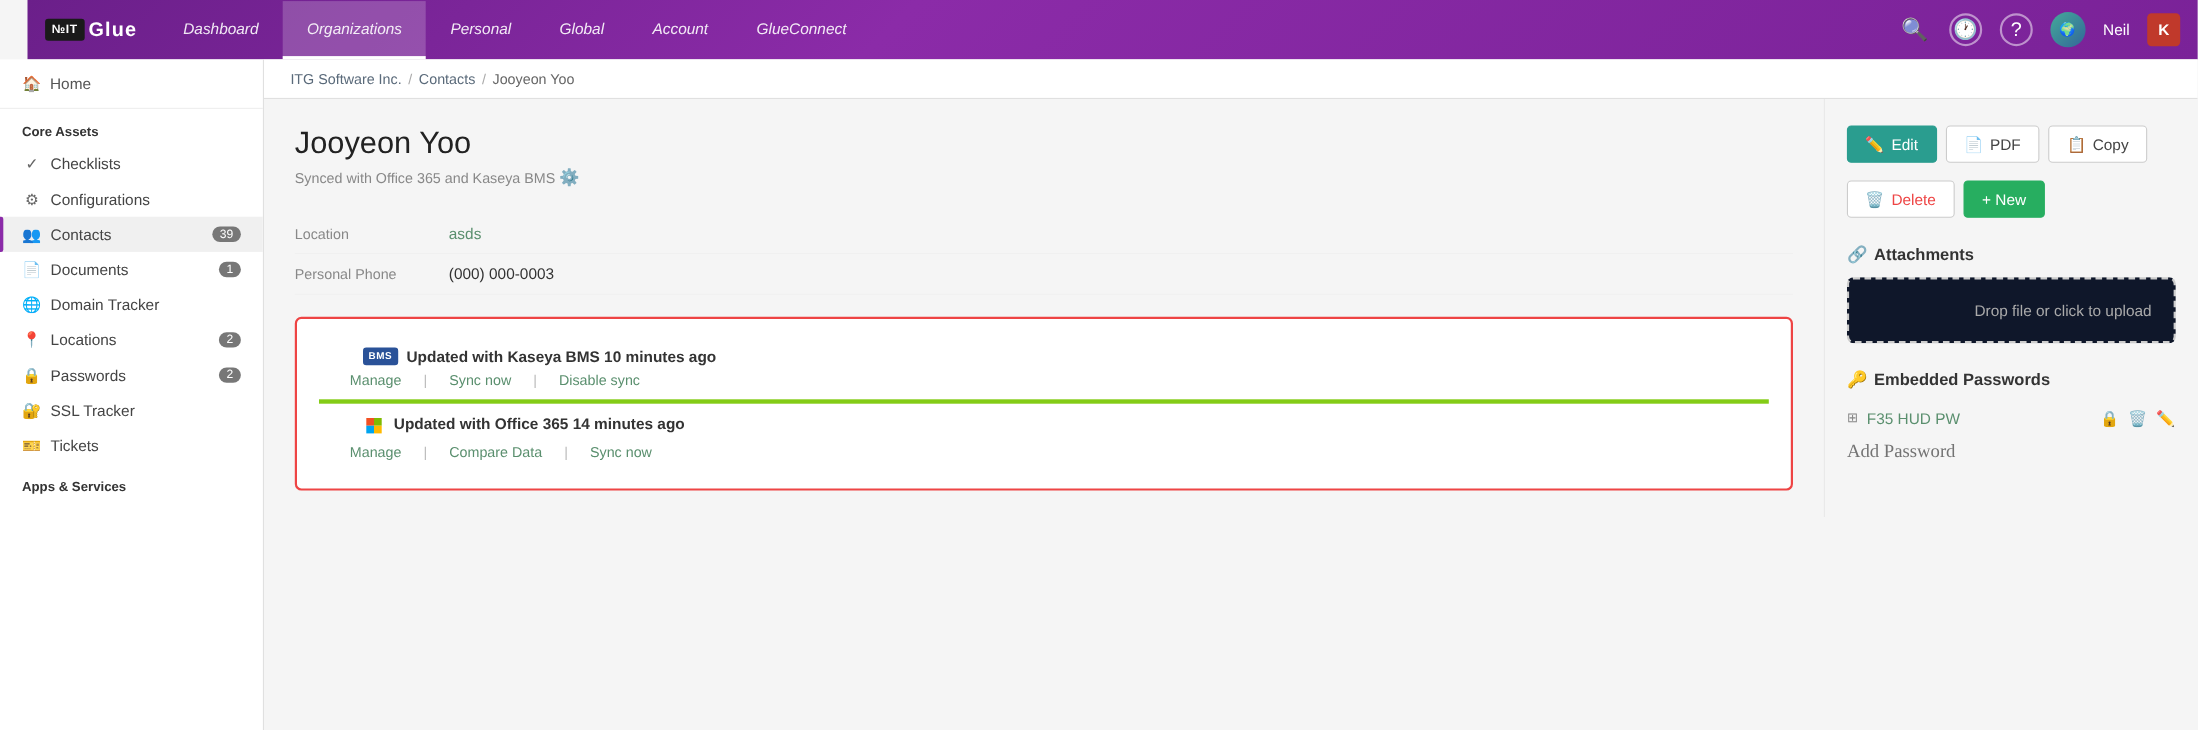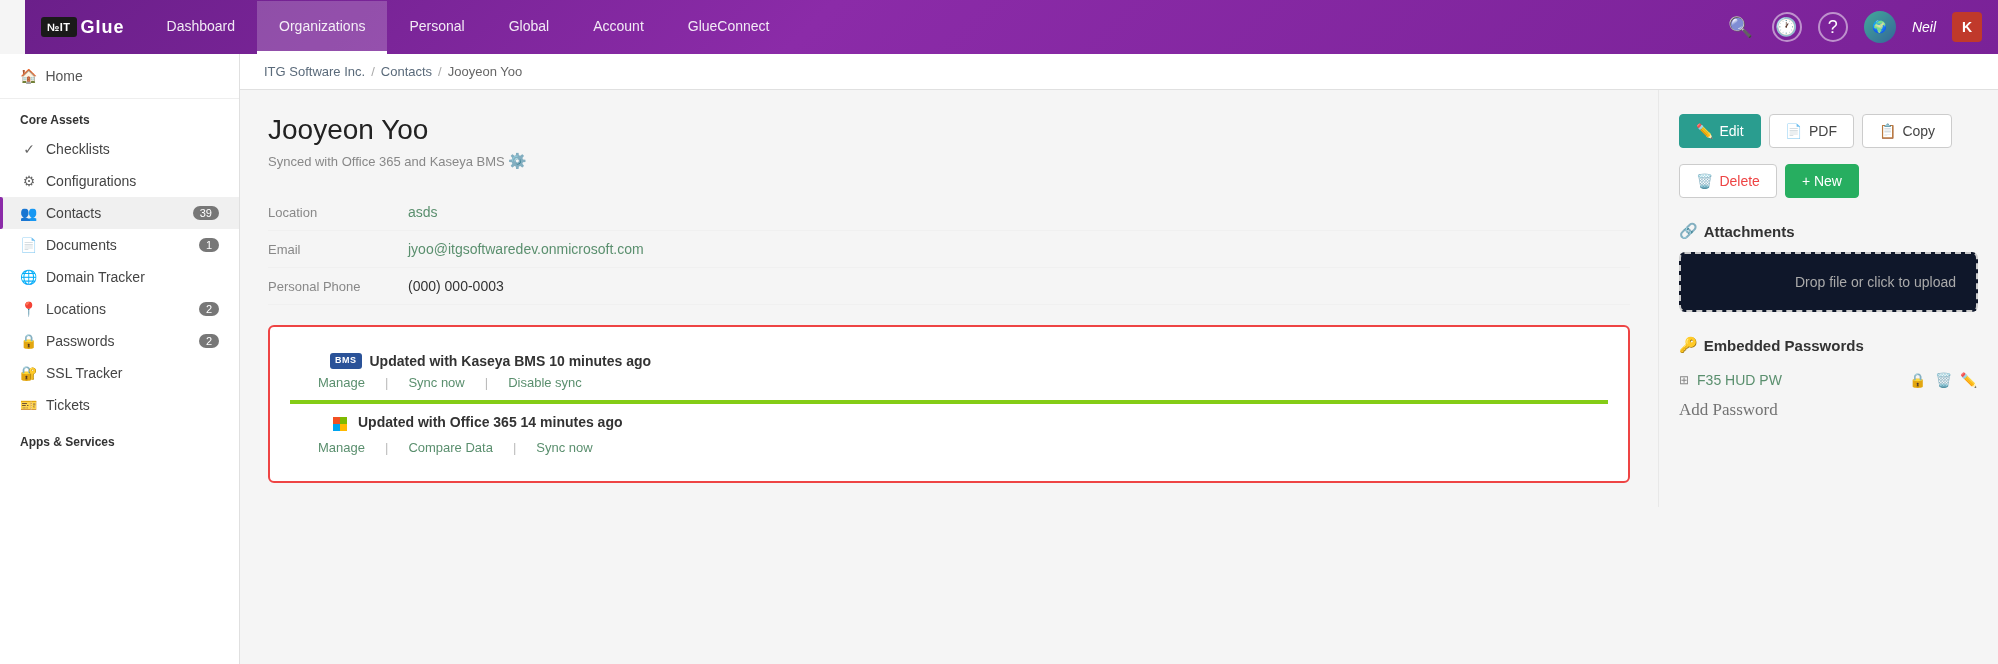--- a/index.html
+++ b/index.html
@@ -43,20 +43,21 @@
     }
     .nav-item {
       color: rgba(255,255,255,0.9);
       padding: 0 22px;
       height: 53px;
       display: flex;
       align-items: center;
       font-size: 14px;
       cursor: pointer;
       border-bottom: 3px solid transparent;
+      font-style: italic;
     }
     .nav-item:hover, .nav-item.active {
       background: rgba(255,255,255,0.15);
       border-bottom-color: white;
     }
     .nav-item.active {
       background: rgba(255,255,255,0.2);
     }
     .nav-right {
       display: flex;
@@ -85,21 +86,20 @@
       align-items: center;
       justify-content: center;
       color: white;
       font-size: 12px;
       font-weight: bold;
     }
     .nav-user-name {
       color: white;
       font-size: 14px;
       cursor: pointer;
-      font-style: italic;
     }
     .nav-k-btn {
       background: #c0392b;
       color: white;
       font-size: 14px;
       font-weight: bold;
       width: 30px;
       height: 30px;
       display: flex;
       align-items: center;
@@ -504,24 +504,20 @@
         <div class="page-subtitle">
           <span>Synced with Office 365 and Kaseya BMS</span>
           <span class="sync-icon">⚙️</span>
         </div>
 
         <div class="field-row">
           <span class="field-label">Location</span>
           <a class="field-value link">asds</a>
         </div>
         <div class="field-row">
-          <span class="field-label">Email</span>
-          <a class="field-value link">jyoo@itgsoftwaredev.onmicrosoft.com</a>
-        </div>
-        <div class="field-row">
           <span class="field-label">Personal Phone</span>
           <span class="field-value">(000) 000-0003</span>
         </div>
 
         <div class="sync-box">
 
           <div class="sync-entry">
             <div class="sync-header">
               <span class="bms-badge">BMS</span>
               <span class="sync-title">Updated with Kaseya BMS 10 minutes ago</span>

